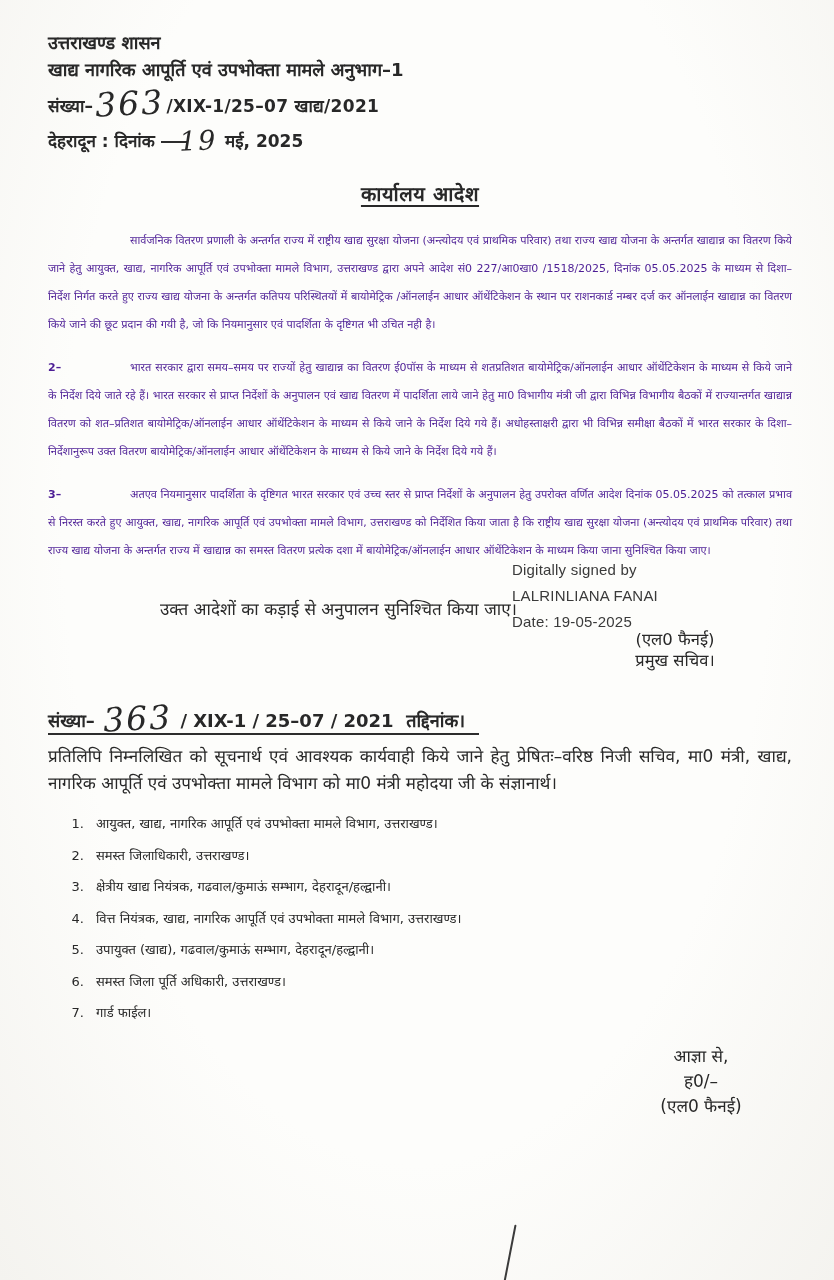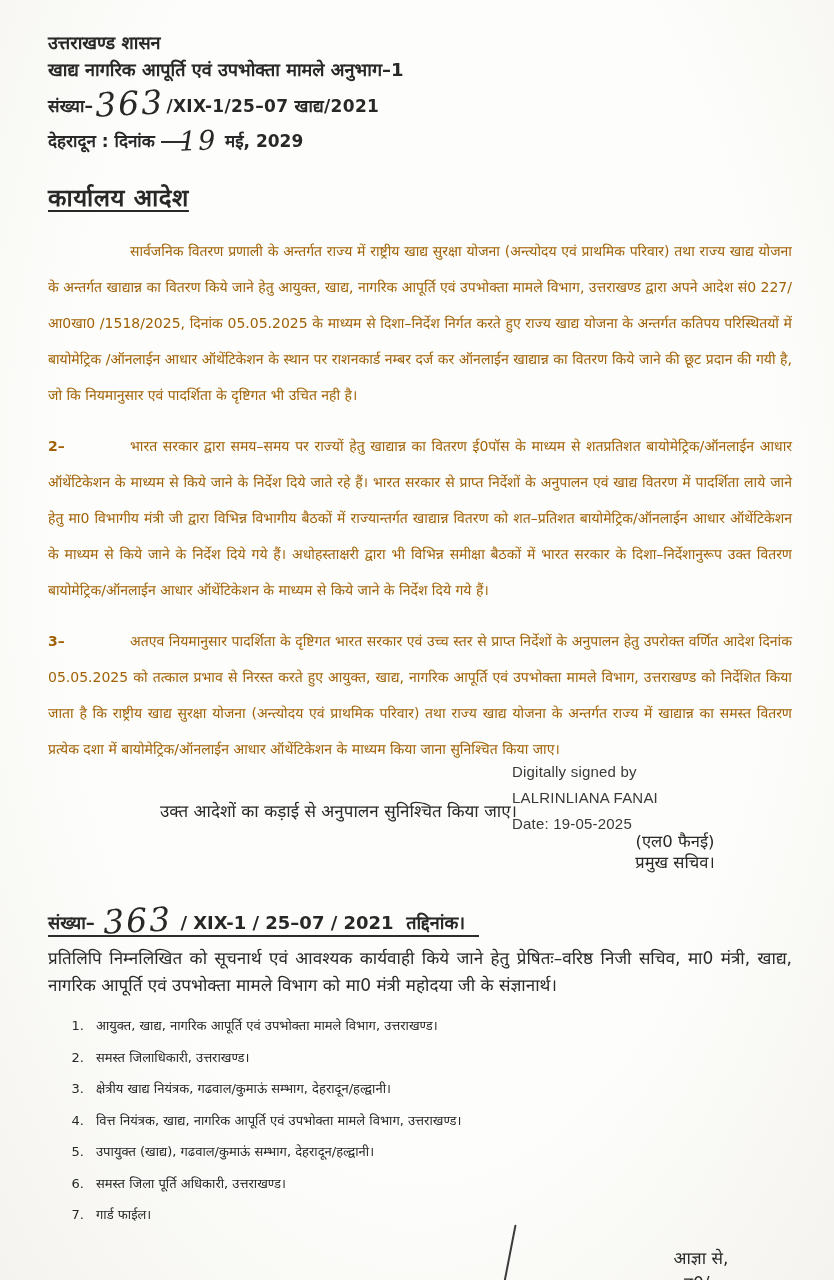--- a/index.html
+++ b/index.html
@@ -38,35 +38,36 @@
   .strike-dash {
     display: inline-block;
     width: 26px;
     border-top: 2.5px solid #2d2d2d;
     vertical-align: 4px;
     margin-right: -10px;
   }
 
   
   .title {
-    font-size: 24px;
+    text-align: center;
+    font-size: 20px;
     font-weight: 700;
     margin-top: 24px;
     text-decoration: underline;
     text-underline-offset: 4px;
     text-decoration-thickness: 1.5px;
     letter-spacing: .5px;
   }
 
   
   .para {
-    font-size: 14px;
-    line-height: 36px;
+    font-size: 11px;
+    line-height: 28px;
     text-align: justify;
-    color: #a16207;
+    color: #4c1d95;
   }
   .para.first { margin-top: 20px; text-indent: 82px; }
   .para.numbered { margin-top: 15px; }
   .para-num {
     display: inline-block;
     width: 82px;
     font-weight: 700;
     text-indent: 0;
   }
 
@@ -141,21 +142,21 @@
 
   <div class="hdr">
     <div class="hdr-line1">उत्तराखण्ड शासन</div>
     <div class="hdr-line2">खाद्य नागरिक आपूर्ति एवं उपभोक्ता मामले अनुभाग–1</div>
     <div class="hdr-number">
       <span>संख्या–</span><span class="handwritten">363</span><span>/XIX-1/25–07 खाद्य/2021</span>
     </div>
     <div class="hdr-date">
       <span>देहरादून : दिनांक</span>
       <span class="strike-dash"></span><span class="handwritten small">19</span>
-      <span>मई, 2029</span>
+      <span>मई, 2025</span>
     </div>
   </div>
 
   <div class="title">कार्यालय आदेश</div>
 
   <p class="para first">सार्वजनिक वितरण प्रणाली के अन्तर्गत राज्य में राष्ट्रीय खाद्य सुरक्षा योजना (अन्त्योदय एवं प्राथमिक परिवार) तथा राज्य खाद्य योजना के अन्तर्गत खाद्यान्न का वितरण किये जाने हेतु आयुक्त, खाद्य, नागरिक आपूर्ति एवं उपभोक्ता मामले विभाग, उत्तराखण्ड द्वारा अपने आदेश सं0 227/आ0खा0 /1518/2025, दिनांक 05.05.2025 के माध्यम से दिशा–निर्देश निर्गत करते हुए राज्य खाद्य योजना के अन्तर्गत कतिपय परिस्थितयों में बायोमेट्रिक /ऑनलाईन आधार ऑथेंटिकेशन के स्थान पर राशनकार्ड नम्बर दर्ज कर ऑनलाईन खाद्यान्न का वितरण किये जाने की छूट प्रदान की गयी है, जो कि नियमानुसार एवं पादर्शिता के दृष्टिगत भी उचित नही है।</p>
 
   <p class="para numbered"><span class="para-num">2–</span><span>भारत सरकार द्वारा समय–समय पर राज्यों हेतु खाद्यान्न का वितरण ई0पॉस के माध्यम से शतप्रतिशत बायोमेट्रिक/ऑनलाईन आधार ऑथेंटिकेशन के माध्यम से किये जाने के निर्देश दिये जाते रहे हैं। भारत सरकार से प्राप्त निर्देशों के अनुपालन एवं खाद्य वितरण में पादर्शिता लाये जाने हेतु मा0 विभागीय मंत्री जी द्वारा विभिन्न विभागीय बैठकों में राज्यान्तर्गत खाद्यान्न वितरण को शत–प्रतिशत बायोमेट्रिक/ऑनलाईन आधार ऑथेंटिकेशन के माध्यम से किये जाने के निर्देश दिये गये हैं। अधोहस्ताक्षरी द्वारा भी विभिन्न समीक्षा बैठकों में भारत सरकार के दिशा–निर्देशानुरूप उक्त वितरण बायोमेट्रिक/ऑनलाईन आधार ऑथेंटिकेशन के माध्यम से किये जाने के निर्देश दिये गये हैं।</span></p>
 
   <p class="para numbered"><span class="para-num">3–</span><span>अतएव नियमानुसार पादर्शिता के दृष्टिगत भारत सरकार एवं उच्च स्तर से प्राप्त निर्देशों के अनुपालन हेतु उपरोक्त वर्णित आदेश दिनांक 05.05.2025 को तत्काल प्रभाव से निरस्त करते हुए आयुक्त, खाद्य, नागरिक आपूर्ति एवं उपभोक्ता मामले विभाग, उत्तराखण्ड को निर्देशित किया जाता है कि राष्ट्रीय खाद्य सुरक्षा योजना (अन्त्योदय एवं प्राथमिक परिवार) तथा राज्य खाद्य योजना के अन्तर्गत राज्य में खाद्यान्न का समस्त वितरण प्रत्येक दशा में बायोमेट्रिक/ऑनलाईन आधार ऑथेंटिकेशन के माध्यम किया जाना सुनिश्चित किया जाए।</span></p>

